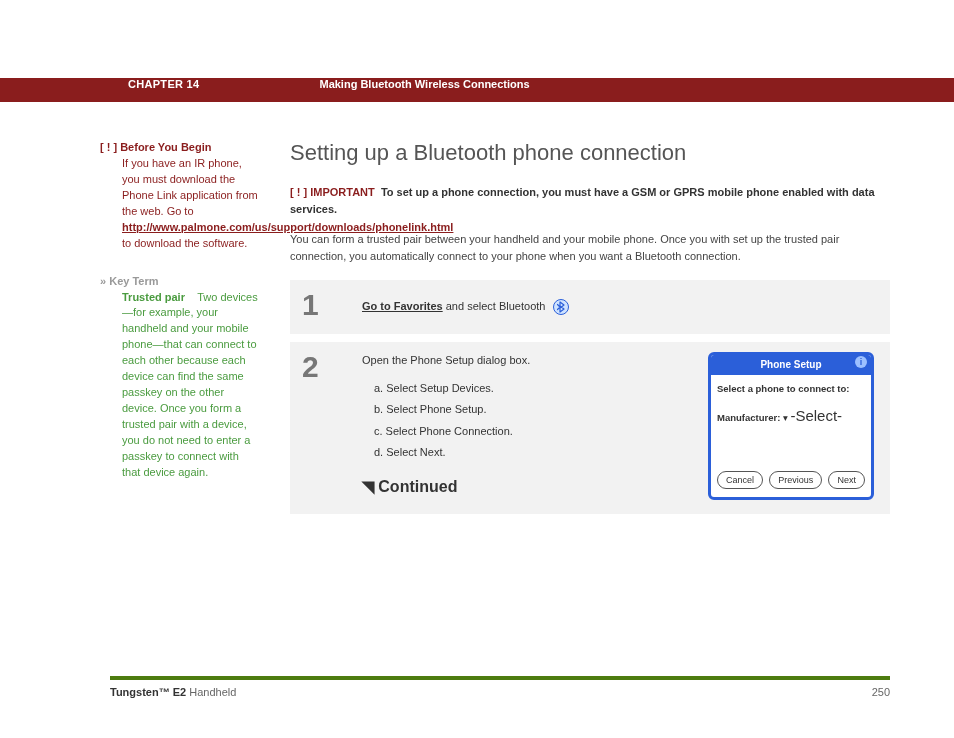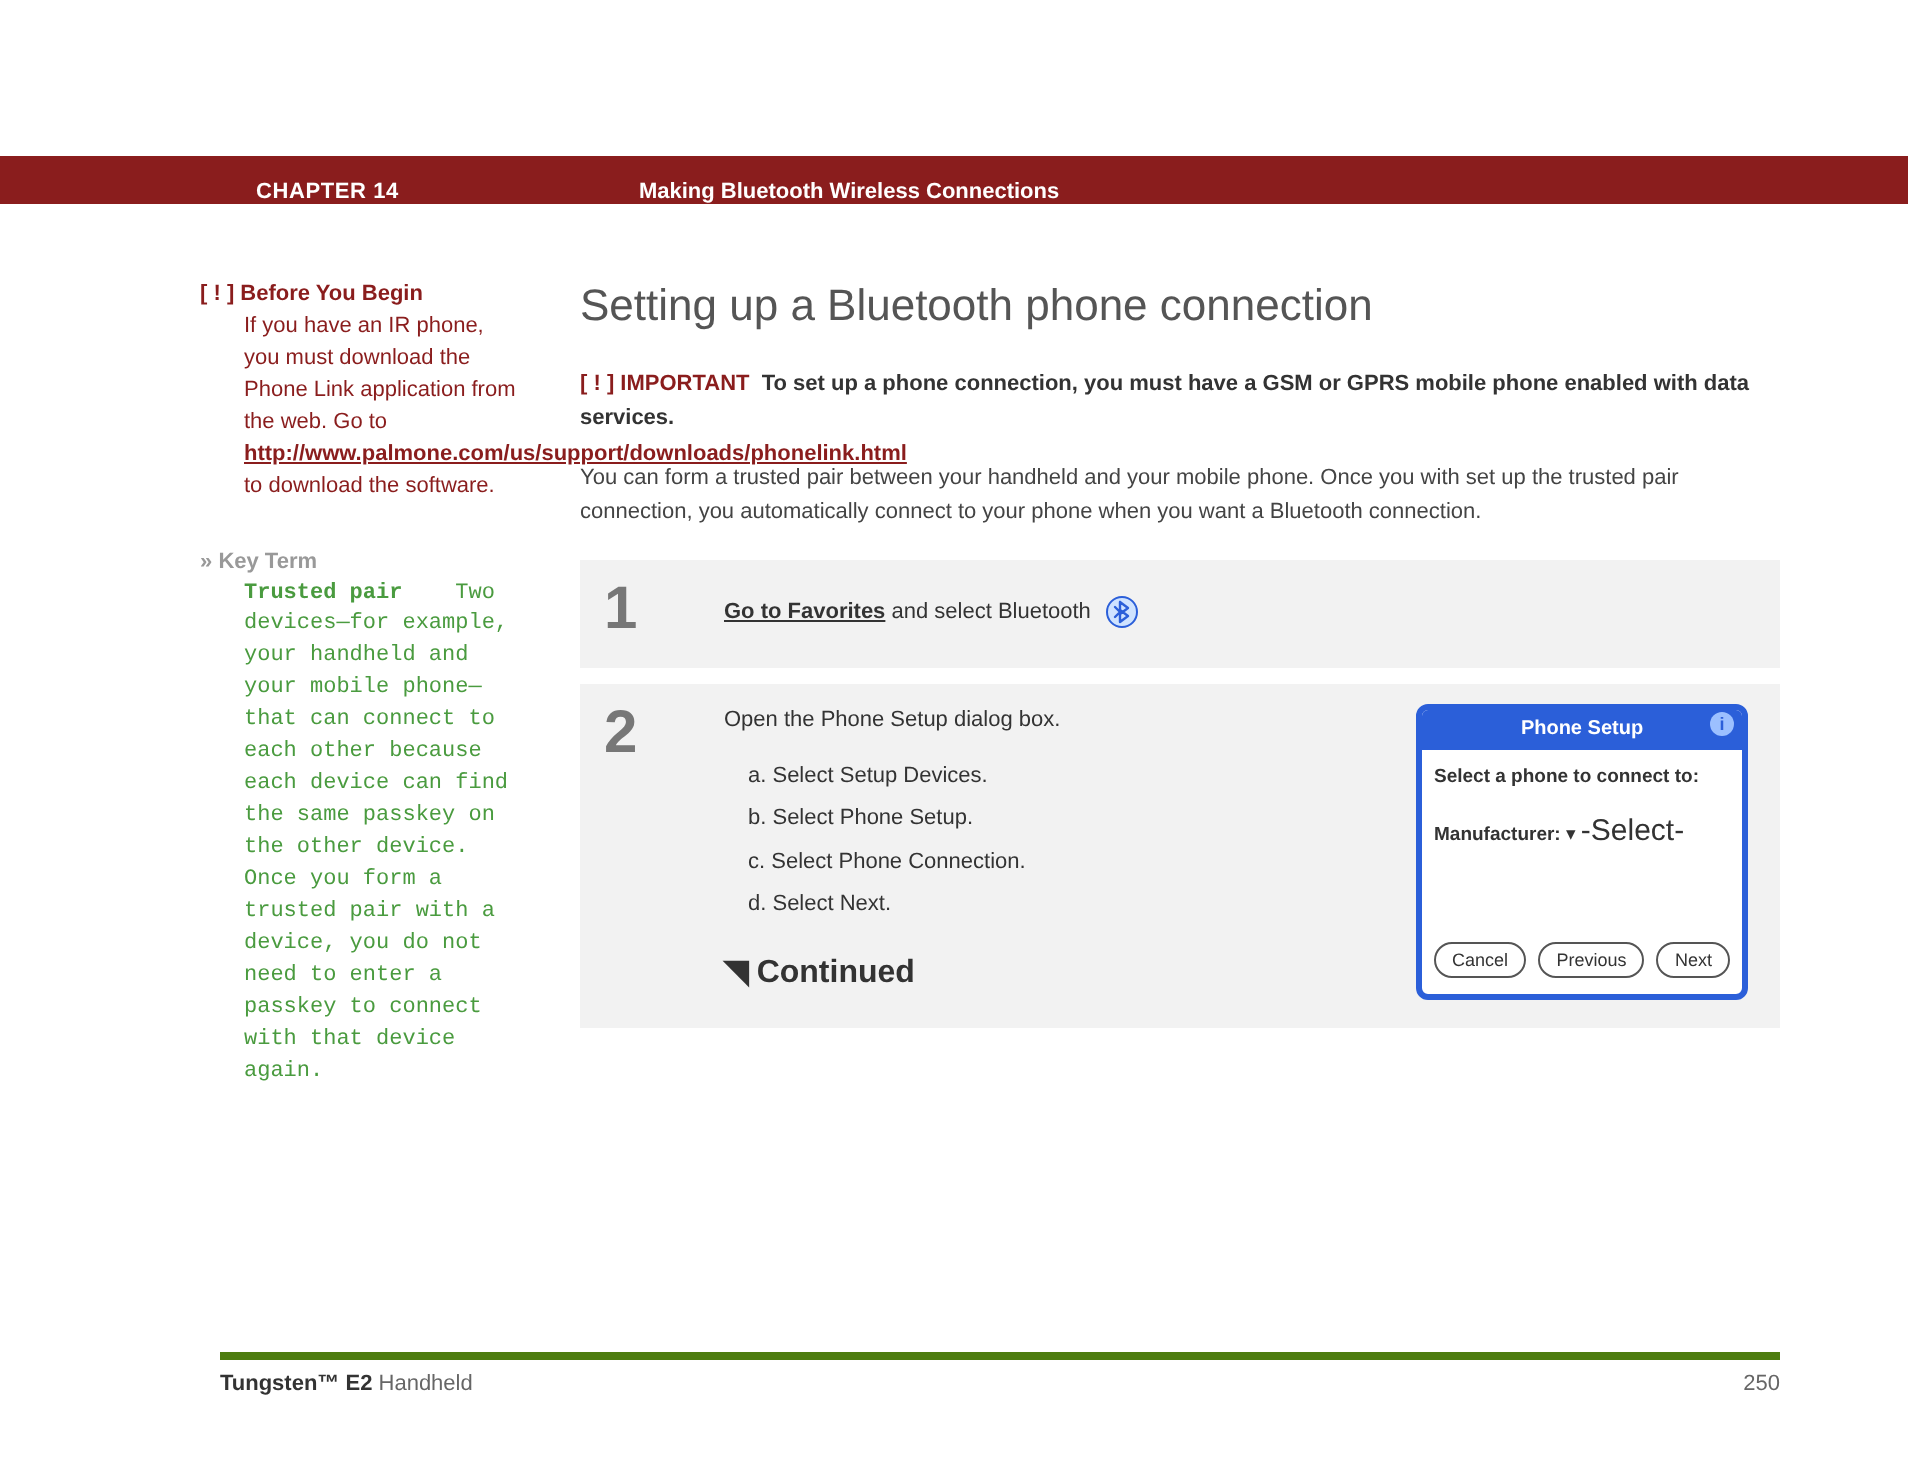--- a/index.html
+++ b/index.html
@@ -1,18 +1,18 @@
 <!DOCTYPE html>
 <html><head>
 <meta charset="utf-8">
 <style>
   html,body{margin:0;padding:0;font-family:Arial,Helvetica,sans-serif;background:#fff;color:#333;}
   .page{width:954px;height:738px;position:relative;box-sizing:border-box;}
   .redbar{position:absolute;left:0;top:78px;width:954px;height:24px;background:#8a1d1d;}
-  .redbar-inner{margin-left:128px;height:24px;display:flex;align-items:flex-end;color:#fff;font-size:11px;}
+  .redbar-inner{margin-left:128px;height:24px;display:flex;align-items:flex-start;color:#fff;font-size:11px;}
   .chapter{font-weight:bold;letter-spacing:0.3px;}
   .chtitle{margin-left:120px;font-weight:bold;}
   .content{position:absolute;left:100px;top:140px;width:790px;display:flex;}
   .sidebar{width:190px;padding-right:30px;box-sizing:border-box;font-size:11px;line-height:1.45;}
   .callout{margin-bottom:22px;}
   .marker{color:#8a1d1d;font-weight:bold;}
   .byb-title{color:#8a1d1d;font-weight:bold;}
   .byb-body{color:#8a1d1d;}
   .byb-link{color:#8a1d1d;font-weight:bold;text-decoration:underline;}
   .kt-marker{color:#999;font-weight:bold;font-size:11px;}
@@ -70,21 +70,21 @@
         <span class="byb-title">Before You Begin</span>
         <div class="byb-body" style="margin-left:22px;">
           <span>If you have an IR phone, you must download the Phone Link application from the web. Go to </span>
           <a class="byb-link">http://www.palmone.com/us/support/downloads/phonelink.html</a>
           <span> to download the software.</span>
         </div>
       </div>
       <div class="callout">
         <span class="kt-marker">»</span>
         <span class="kt-title">Key Term</span>
-        <div style="margin-left:22px;font-family:Liberation Mono, monospace;">
+        <div style="margin-left:22px;">
           <span class="kt-term">Trusted pair</span>
           <span class="kt-body">&nbsp;&nbsp;&nbsp;</span><span class="kt-body">Two devices—for example, your handheld and your mobile phone—that can connect to each other because each device can find the same passkey on the other device. Once you form a trusted pair with a device, you do not need to enter a passkey to connect with that device again.</span>
         </div>
       </div>
     </div>
 
     <div class="main">
       <h1>Setting up a Bluetooth phone connection</h1>
 
       <div class="important-line">

